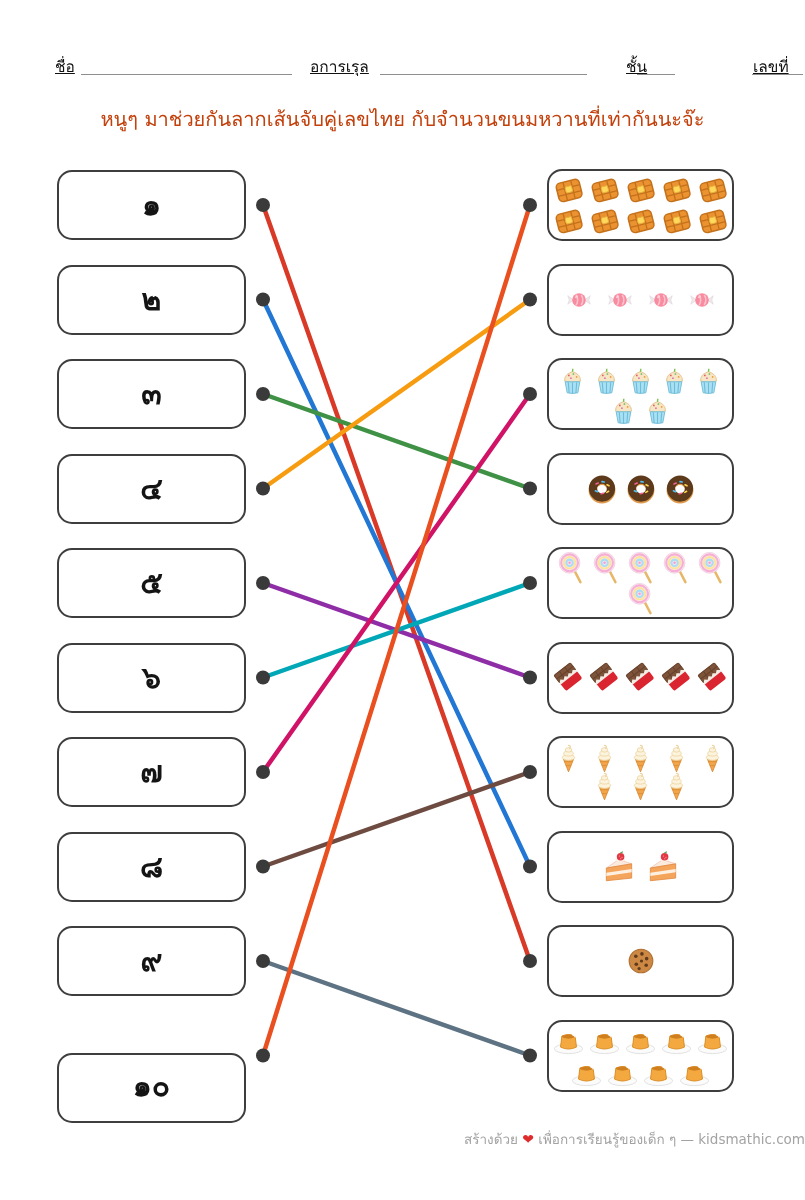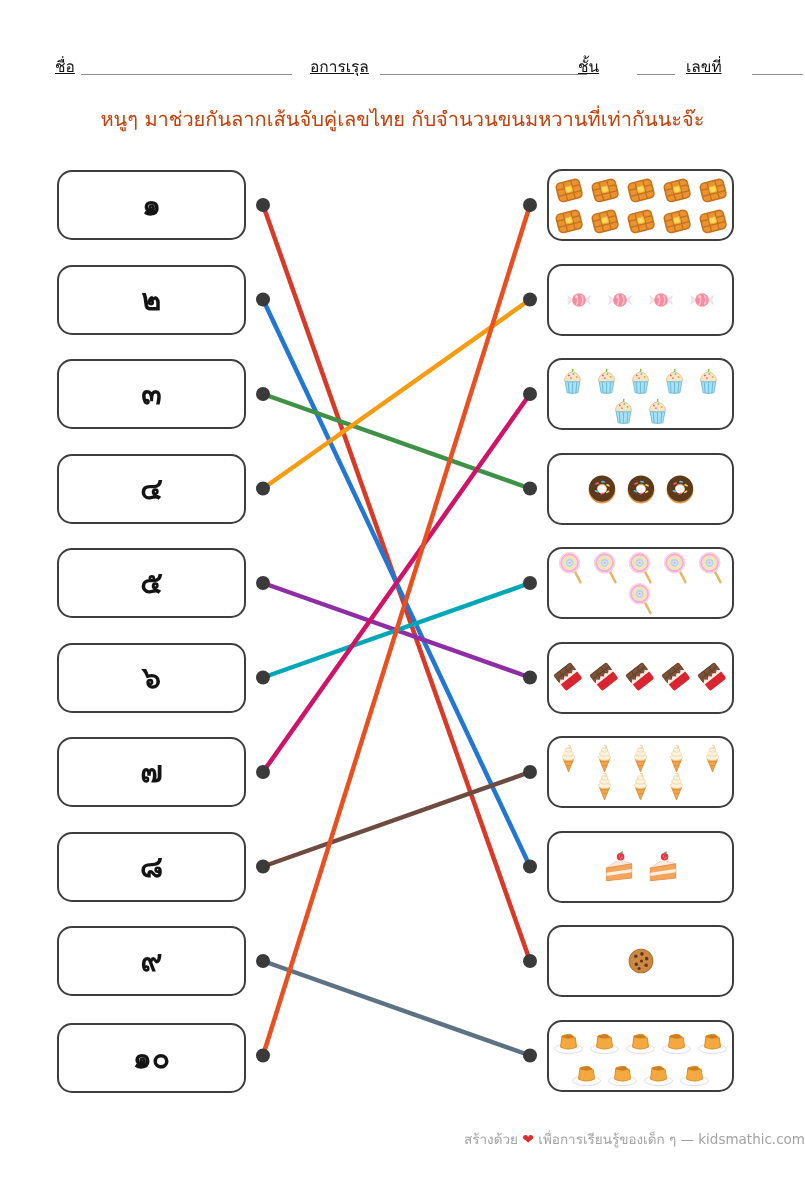--- a/index.html
+++ b/index.html
@@ -130,23 +130,23 @@
     </symbol>
   </defs>
 </svg>
 
 <div id="page">
 
   <span class="hdr-label" style="left:55px">ชื่อ</span>
   <div class="hdr-line" style="left:81px;width:211px"></div>
   <span class="hdr-label" style="left:310px">อการเรุล</span>
   <div class="hdr-line" style="left:380px;width:207px"></div>
-  <span class="hdr-label" style="left:578px">ชั้น</span>
+  <span class="hdr-label" style="left:626px">ชั้น</span>
   <div class="hdr-line" style="left:637px;width:38px"></div>
-  <span class="hdr-label" style="left:686px">เลขที่</span>
+  <span class="hdr-label" style="left:753px">เลขที่</span>
   <div class="hdr-line" style="left:752px;width:51px"></div>
 
   <div id="title">หนูๆ มาช่วยกันลากเส้นจับคู่เลขไทย กับจำนวนขนมหวานที่เท่ากันนะจ๊ะ</div>
 
   <svg id="lines" viewBox="0 0 805 1200">
       <line x1="263" y1="205" x2="530" y2="961" stroke="#d93a27" stroke-width="4.5" stroke-linecap="round"></line>
       <line x1="263" y1="299.5" x2="530" y2="866.5" stroke="#2277d4" stroke-width="4.5" stroke-linecap="round"></line>
       <line x1="263" y1="394" x2="530" y2="488.5" stroke="#3f9145" stroke-width="4.5" stroke-linecap="round"></line>
       <line x1="263" y1="488.5" x2="530" y2="299.5" stroke="#f79c10" stroke-width="4.5" stroke-linecap="round"></line>
       <line x1="263" y1="583" x2="530" y2="677.5" stroke="#8e2da6" stroke-width="4.5" stroke-linecap="round"></line>
@@ -202,21 +202,21 @@
     </div>
     <div class="num-box" style="top: 737px;">
       <span class="numeral">๗</span>
     </div>
     <div class="num-box" style="top: 831.5px;">
       <span class="numeral">๘</span>
     </div>
     <div class="num-box" style="top: 926px;">
       <span class="numeral">๙</span>
     </div>
-    <div class="num-box" style="top: 1023px;">
+    <div class="num-box" style="top: 1053px; font-family: Liberation Mono, monospace;">
       <span class="numeral">๑๐</span>
     </div>
     <div class="item-box" style="top: 169px;">
       <div class="icon-row" style="gap: 2px;">
         <svg class="sweet" viewBox="0 0 36 36" width="34" height="34">
           <use href="#sym-waffle"></use>
         </svg>
         <svg class="sweet" viewBox="0 0 36 36" width="34" height="34">
           <use href="#sym-waffle"></use>
         </svg>

